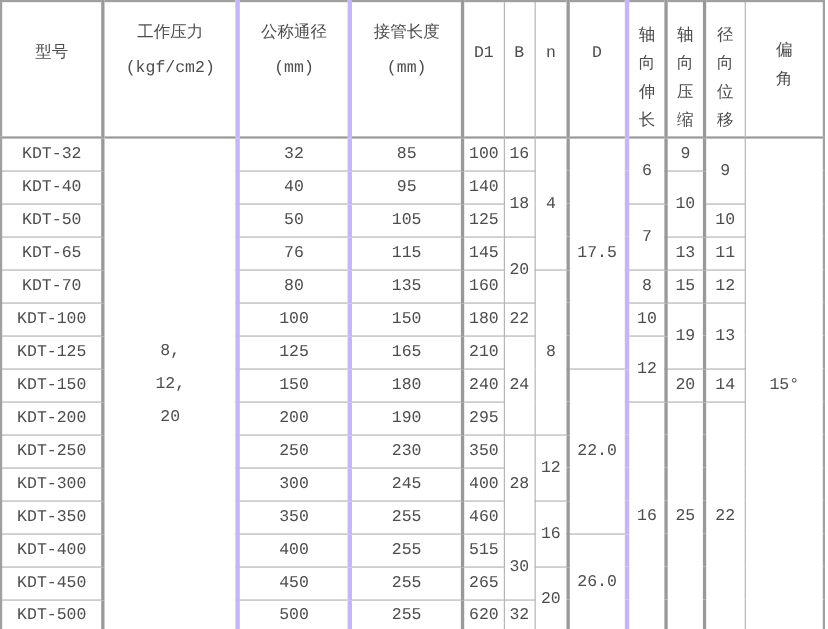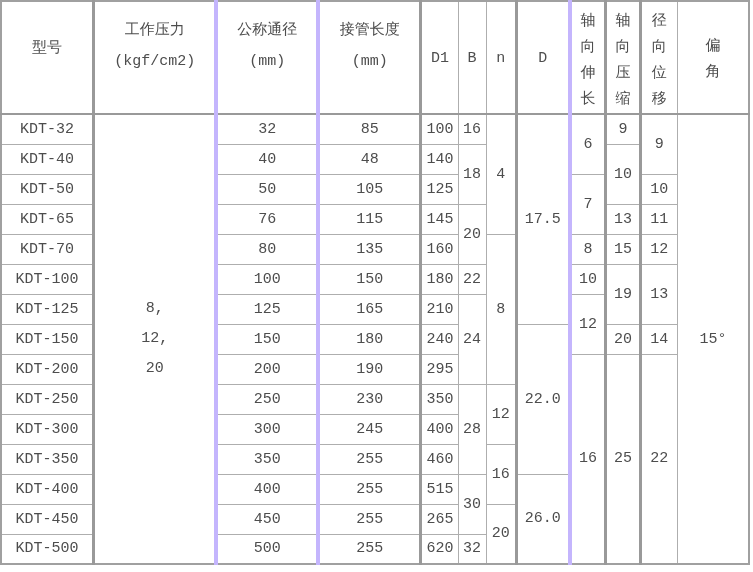--- a/index.html
+++ b/index.html
@@ -25,25 +25,25 @@
     background:#ffffff;
   }
   
   table.spec{border:2px solid #a0a0a0;}
   tr.head th{border-bottom:2px solid #999999;}
   
   .tr3{border-right:3px solid #999999;}
   .tr2{border-right:4px solid #c4b5fd;}
   tr.body-row{height:30px;}
   tr.head{height:112px;}
-  th.single{vertical-align:top;padding-top:48px;}
+  th.single{vertical-align:top;padding-top:38px;}
   th.model-h{vertical-align:top;padding-top:36px;}
   th.twoline{vertical-align:top;padding-top:13px;}
   th.twoline div{line-height:31px;}
-  th.vert{vertical-align:top;padding-top:7px;}
+  th.vert{vertical-align:top;padding-top:18px;}
   th.vert-short{vertical-align:top;padding-top:32px;}
   .vstack{
     display:inline-block;
     width:1.1em;
     word-break:break-all;
     line-height:26px;
     white-space:normal;
   }
   .pre{white-space:pre-line;line-height:30px;}
 </style>
@@ -106,21 +106,21 @@
     <td class="tr2" rowspan="7">17.5</td>
     <td class="tr3" rowspan="2">6</td>
     <td class="tr3">9</td>
     <td rowspan="2">9</td>
     <td rowspan="15">15°</td>
   </tr>
 
   <tr class="body-row">
     <td class="tr3">KDT-40</td>
     <td class="tr2">40</td>
-    <td class="tr3">48</td>
+    <td class="tr3">95</td>
     <td>140</td>
     <td rowspan="2">18</td>
     <td class="tr3" rowspan="2">10</td>
   </tr>
 
   <tr class="body-row">
     <td class="tr3">KDT-50</td>
     <td class="tr2">50</td>
     <td class="tr3">105</td>
     <td>125</td>

